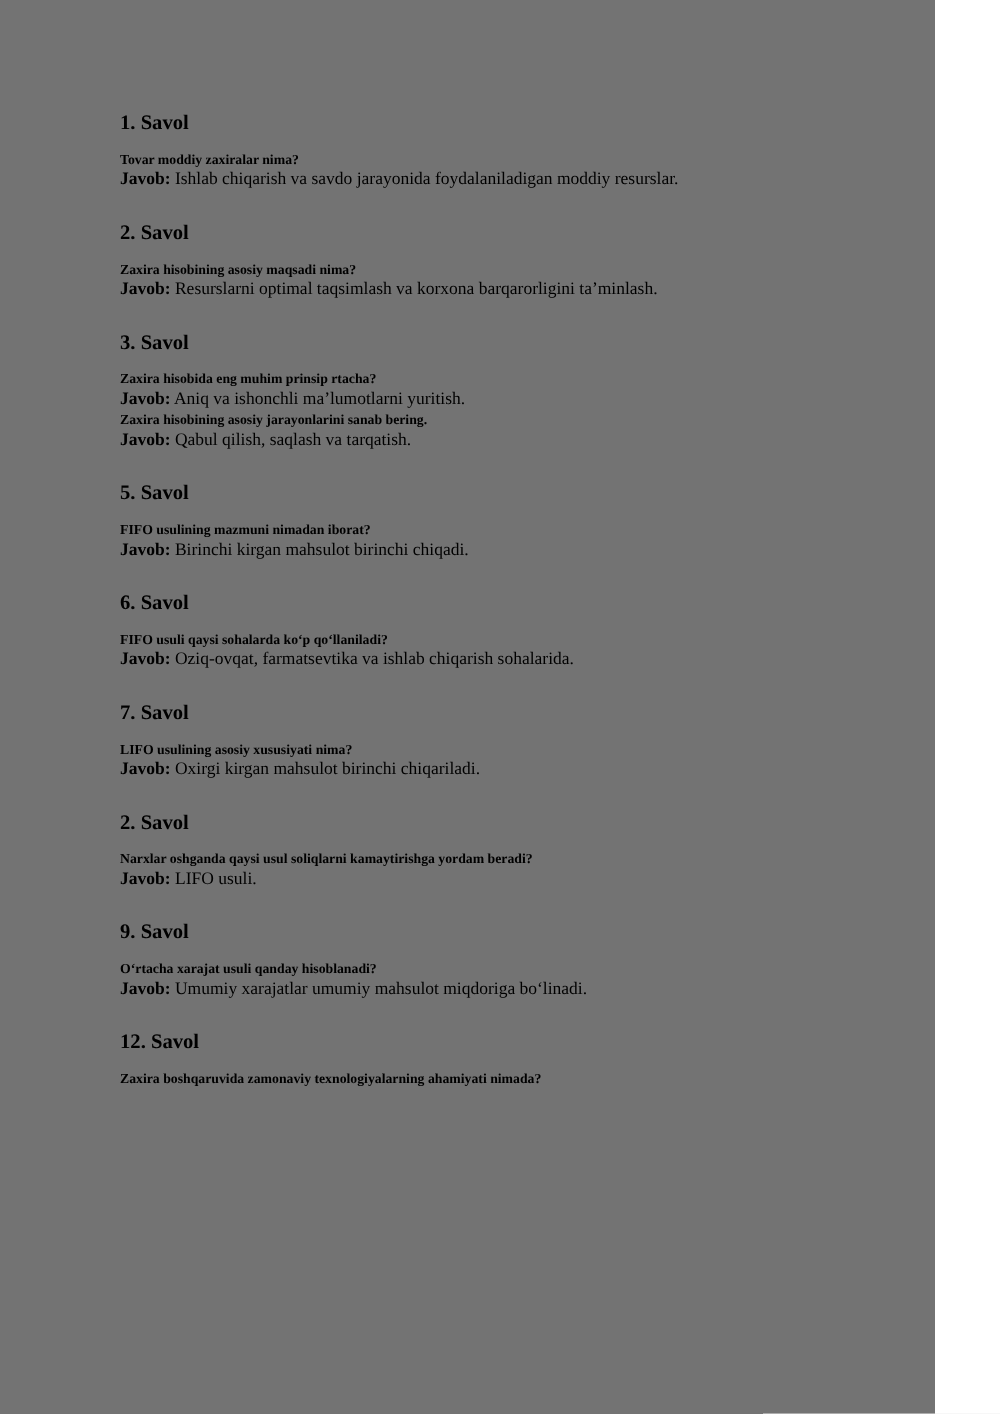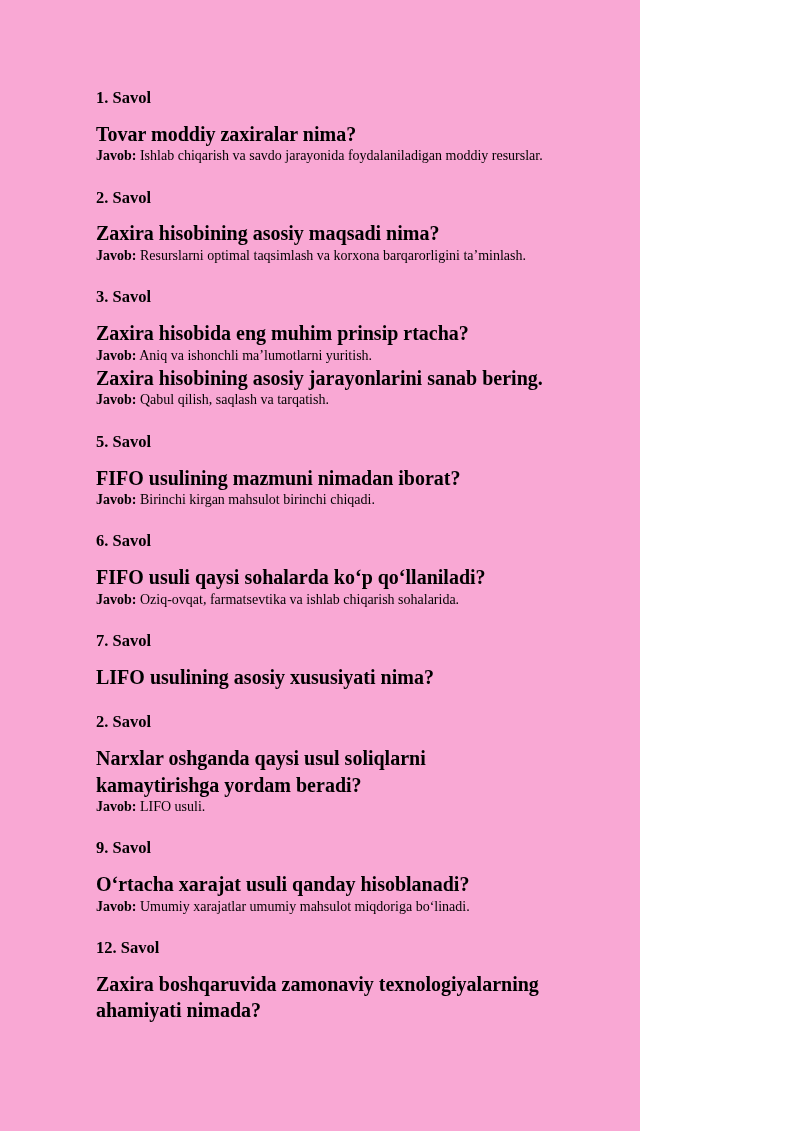--- a/index.html
+++ b/index.html
@@ -5,44 +5,44 @@
   html, body {
     margin: 0;
     padding: 0;
     background: #ffffff;
   }
   body {
     font-family: "Liberation Serif", "DejaVu Serif", serif;
     color: #000000;
   }
   .page {
-    width: 640px;
+    width: 748px;
     height: 1131px;
-    background: #f9a8d4;
+    background: #737373;
     position: relative;
     box-sizing: border-box;
     padding: 88px 96px 60px 96px;
     overflow: hidden;
   }
   .qa-block {
     margin: 0 0 0 0;
   }
   .q-heading {
     font-family: "Liberation Serif", "DejaVu Serif", serif;
     font-weight: bold;
     font-size: 16.5px;
     line-height: 1.2;
     margin: 0 0 13px 0;
   }
   .qa-block + .qa-block .q-heading {
     margin-top: 22px;
   }
   .q-text {
     font-weight: bold;
-    font-size: 20px;
+    font-size: 11px;
     line-height: 1.32;
     margin: 0;
   }
   .a-line {
     font-size: 14px;
     line-height: 1.32;
     margin: 0;
   }
   .a-label {
     font-weight: bold;
@@ -87,20 +87,21 @@
 
   <div class="qa-block">
     <div class="q-heading">6. Savol</div>
     <p class="q-text">FIFO usuli qaysi sohalarda ko‘p qo‘llaniladi?</p>
     <p class="a-line"><span class="a-label">Javob:</span> <span class="a-text">Oziq-ovqat, farmatsevtika va ishlab chiqarish sohalarida.</span></p>
   </div>
 
   <div class="qa-block">
     <div class="q-heading">7. Savol</div>
     <p class="q-text">LIFO usulining asosiy xususiyati nima?</p>
+    <p class="a-line"><span class="a-label">Javob:</span> <span class="a-text">Oxirgi kirgan mahsulot birinchi chiqariladi.</span></p>
   </div>
 
   <div class="qa-block">
     <div class="q-heading">2. Savol</div>
     <p class="q-text">Narxlar oshganda qaysi usul soliqlarni kamaytirishga yordam beradi?</p>
     <p class="a-line"><span class="a-label">Javob:</span> <span class="a-text">LIFO usuli.</span></p>
   </div>
 
   <div class="qa-block">
     <div class="q-heading">9. Savol</div>

